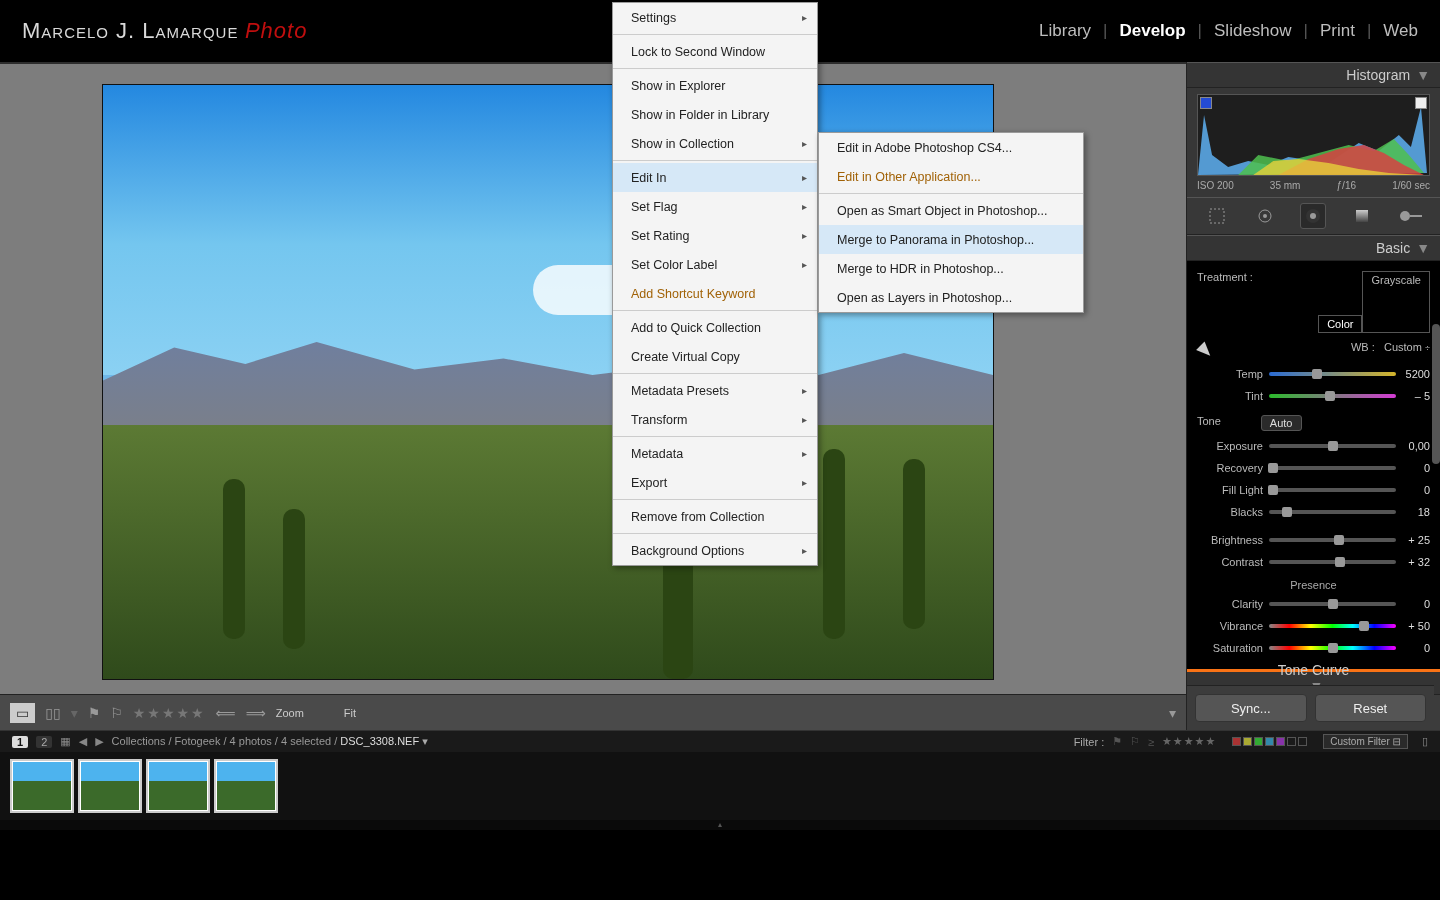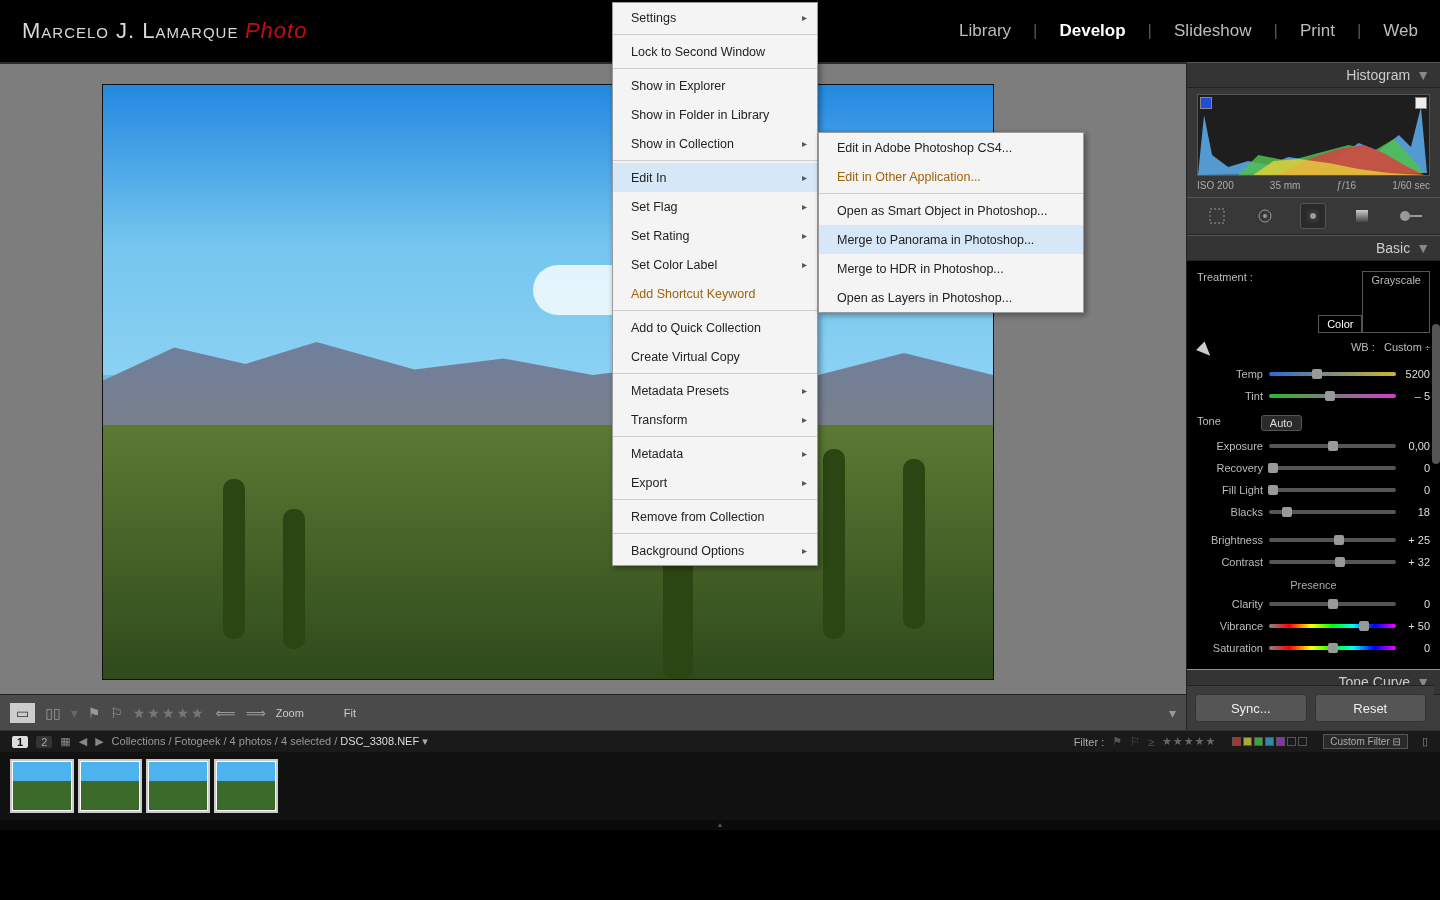--- a/index.html
+++ b/index.html
@@ -3,21 +3,21 @@
 <meta charset="utf-8">
 <style>
 *{margin:0;padding:0;box-sizing:border-box;font-family:"Segoe UI","Helvetica Neue",Arial,sans-serif;}
 body{width:1440px;height:900px;background:#000;overflow:hidden;color:#ccc;font-size:12px;user-select:none;}
 
 
 .hdr{height:62px;background:#000;display:flex;align-items:center;padding:0 22px;justify-content:space-between;}
 .brand{font-family:"Palatino Linotype",Georgia,serif;font-size:22px;letter-spacing:1px;}
 .brand .a{color:#d9d9d9;font-variant:small-caps;}
 .brand .b{color:#c00e0e;font-style:italic;}
-.modules{display:flex;gap:22px;font-size:17px;color:#bdbdbd;}
+.modules{display:flex;gap:12px;font-size:17px;color:#bdbdbd;}
 .modules span{cursor:pointer;}
 .modules .sep{color:#555;}
 .modules .active{color:#fff;font-weight:600;}
 
 
 .work{display:flex;height:668px;background:#3a3a3a;}
 .canvas{flex:1;background:#7d7d7d;position:relative;border-top:2px solid #2d2d2d;}
 .photo{position:absolute;left:102px;top:20px;width:892px;height:596px;background:#6fb7e8;border:1px solid #111;}
 .sky{position:absolute;left:0;top:0;right:0;height:290px;background:linear-gradient(180deg,#2488e0,#74c6ef 55%,#8bd1f3);}
 .mtns{position:absolute;left:0;right:0;top:235px;height:110px;background:linear-gradient(180deg,#6d7fa3,#7a7f8a);clip-path:polygon(0 55%,8% 25%,16% 40%,24% 20%,35% 45%,45% 35%,55% 50%,65% 40%,78% 55%,90% 30%,100% 50%,100% 100%,0 100%);}
@@ -308,21 +308,21 @@
         </div>
       <div class="row">
           <span class="lab">Saturation</span>
           <div class="sld sat-sld">
             <div class="knob" style="left:50%"></div>
           </div>
           <span class="val">0</span>
         </div>
     </div>
 
-    <div class="phead" style="border-top:1px solid #f97316;">
+    <div class="phead" style="border-top:3px solid #f97316;flex-direction:column;">
         <span>Tone Curve</span>
         <span class="tri">▼</span>
       </div>
 
     <div class="scrollind"></div>
 
     <div class="syncrow">
       <div class="bigbtn">Sync...</div>
       <div class="bigbtn">Reset</div>
     </div>

